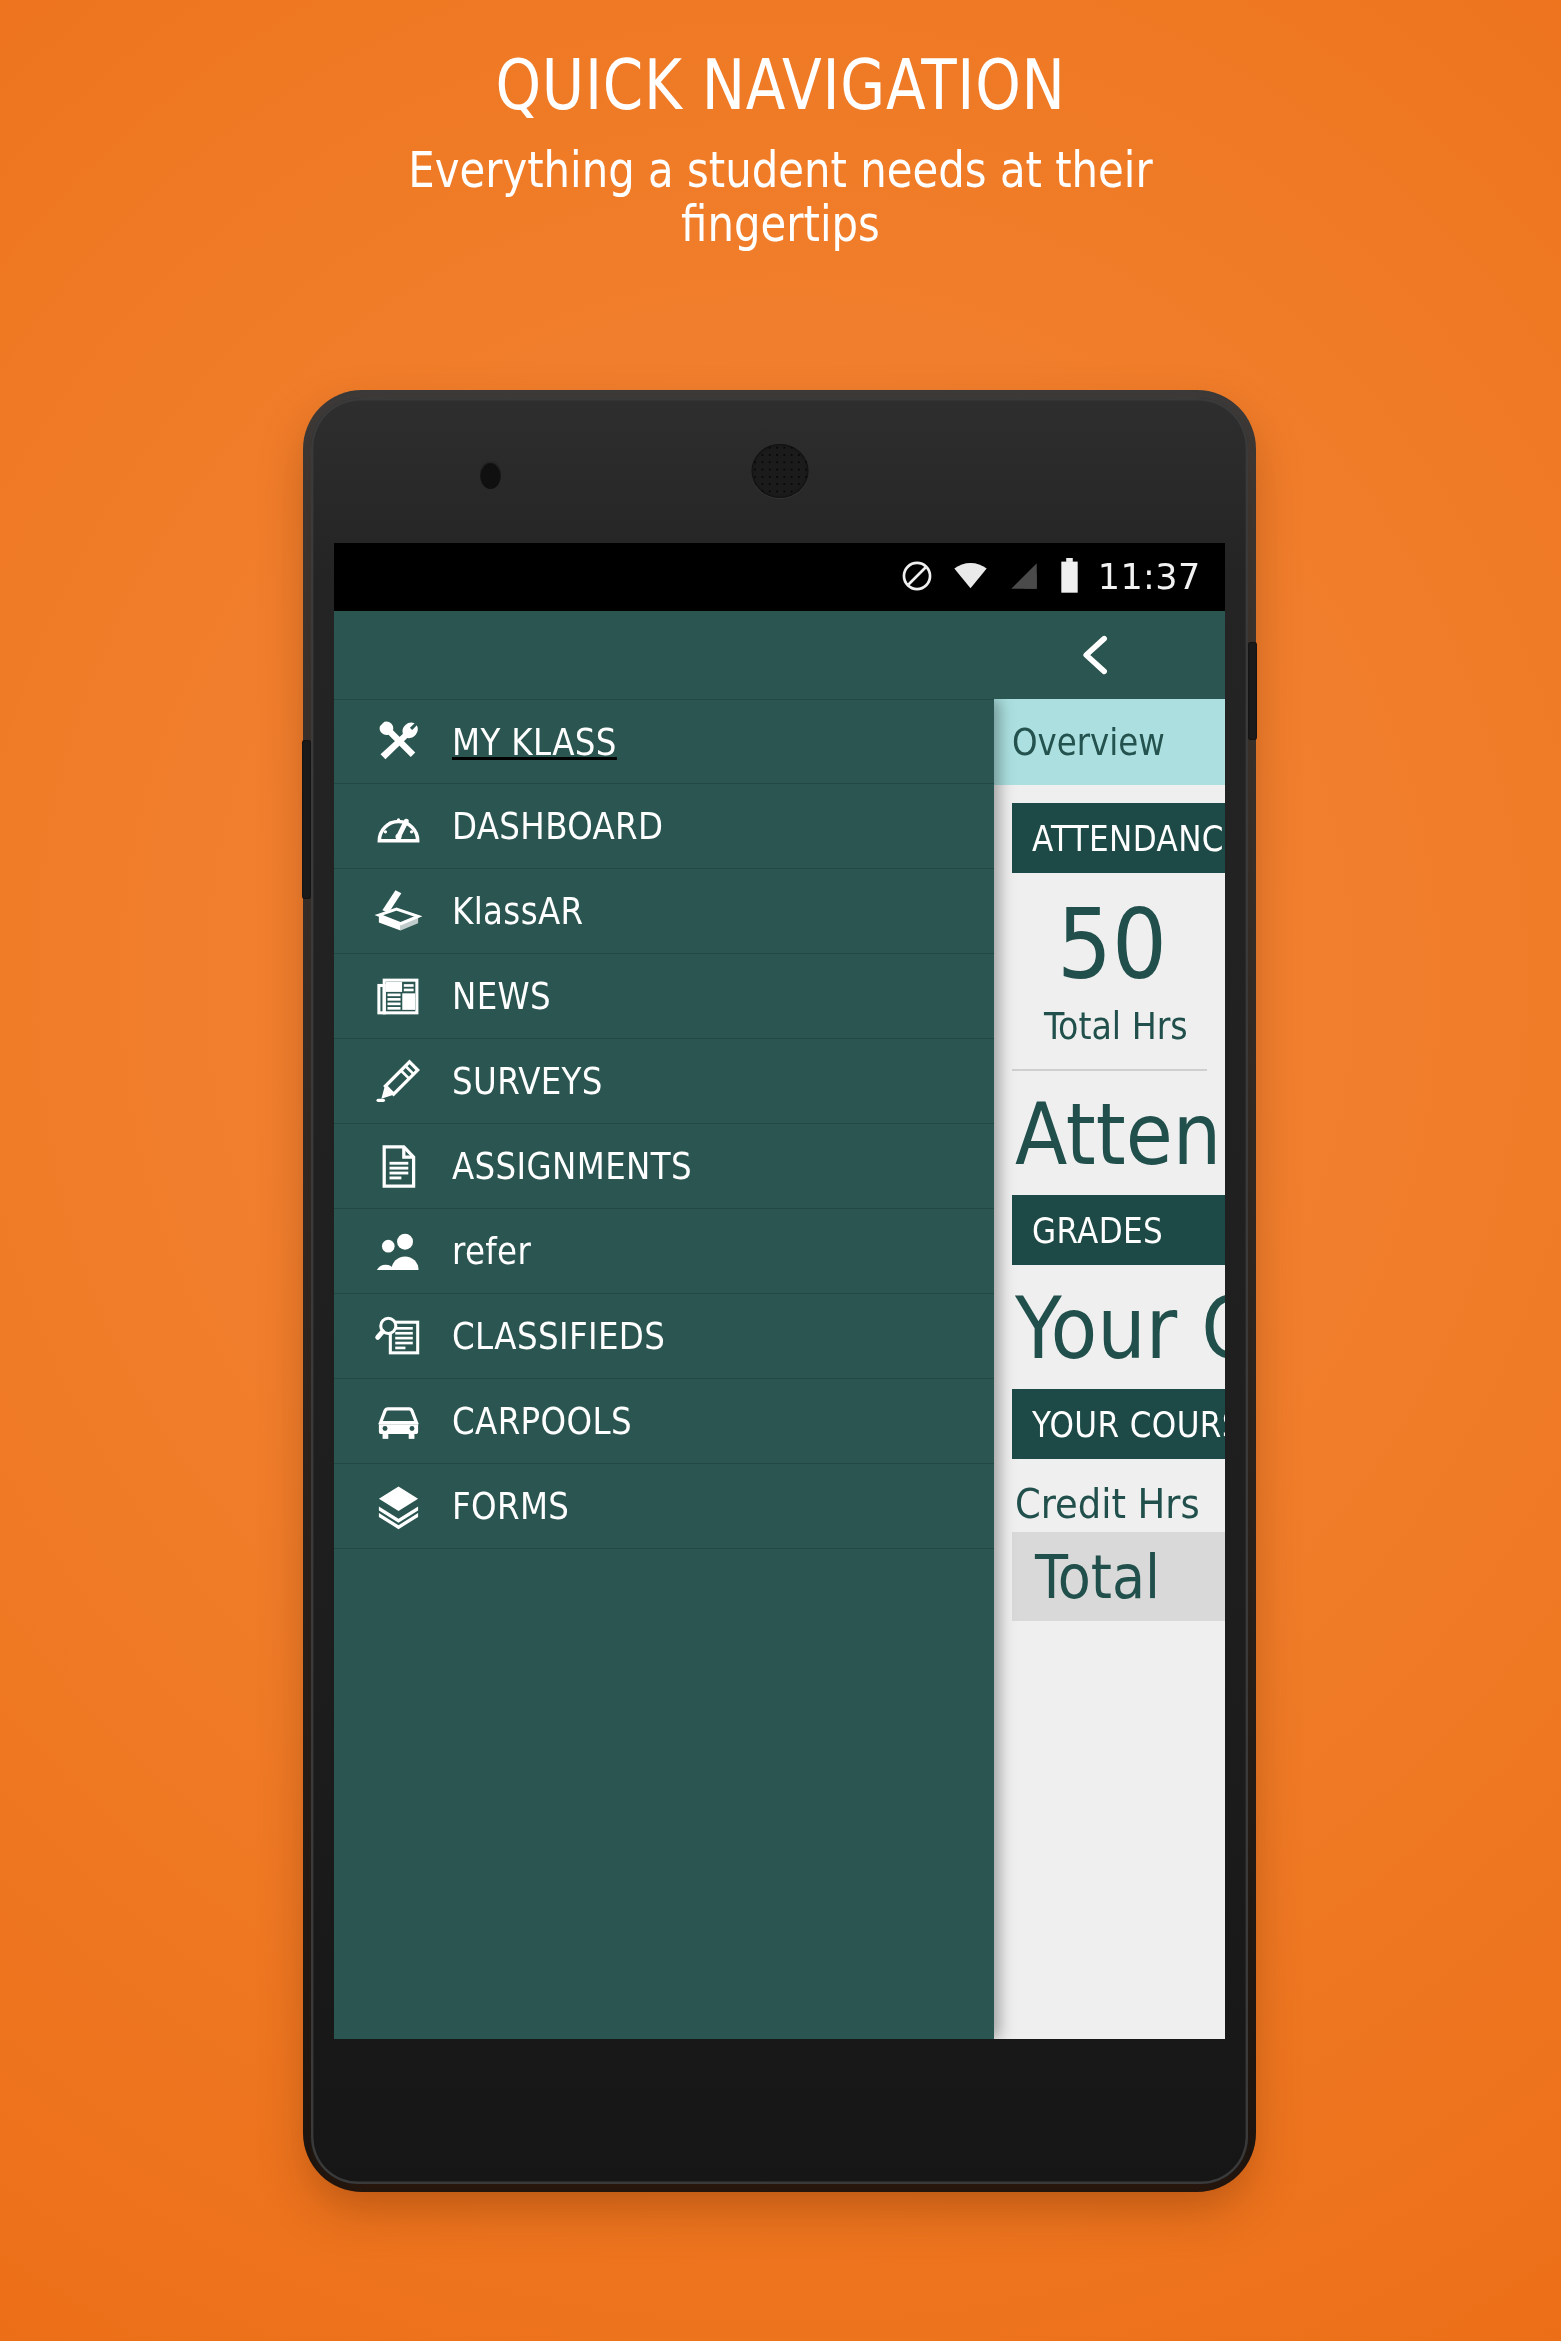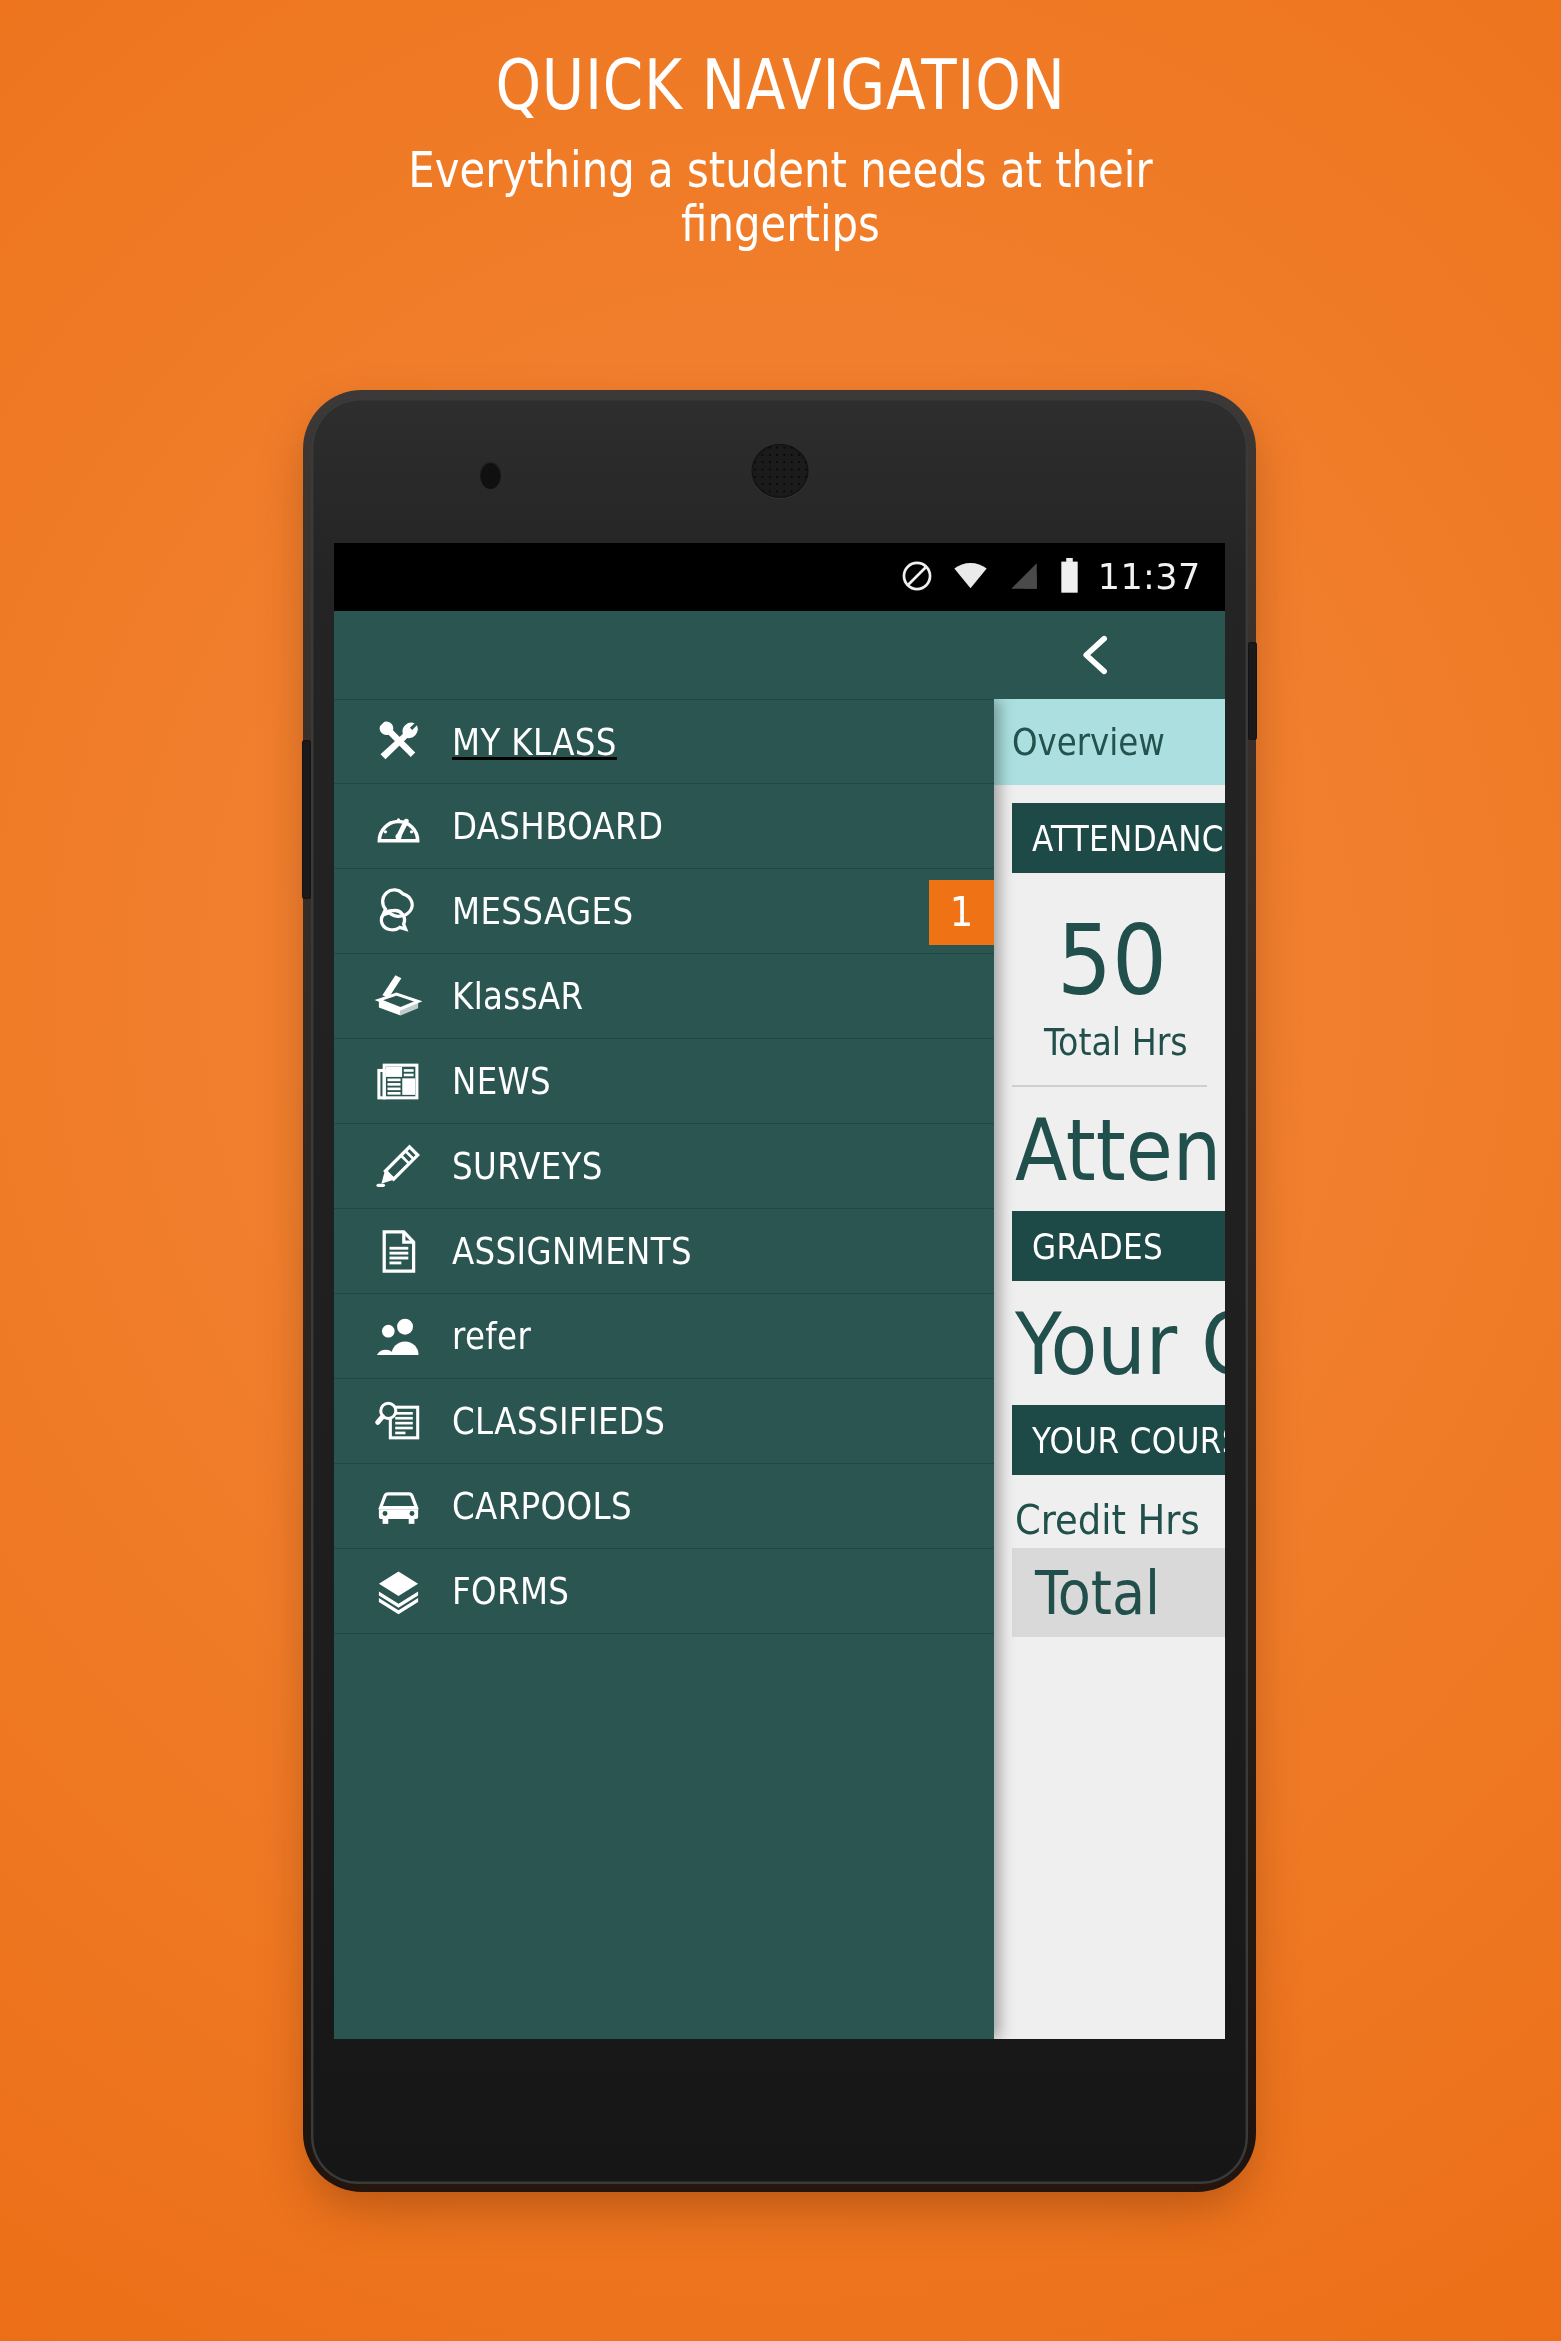--- a/index.html
+++ b/index.html
@@ -67,21 +67,21 @@
   
   .content { position:absolute; right:0; top:0; width:231px; height:100%; background:#efefef; }
   .tabbar { height:86px; background:#ace0e0; display:flex; align-items:center; padding-left:18px; }
   .tab-label { font-family:"DejaVu Sans Condensed","Liberation Sans",sans-serif;
                font-size:38px; color:#24524e; white-space:nowrap; transform:scaleX(.95); transform-origin:0 50%; }
   .card { padding:0 0 0 0; }
   .sect-head { margin:18px 0 0 18px; background:#1d4a46; height:70px; display:flex; align-items:center; padding-left:19.5px; }
   .sect-head span { color:#fff; font-family:"DejaVu Sans Condensed","Liberation Sans",sans-serif;
                     font-size:36px; white-space:nowrap; letter-spacing:0.4px; transform:scaleX(.96); transform-origin:0 50%; }
   .bignum { color:#21504c; font-family:"DejaVu Sans Condensed","Liberation Sans",sans-serif;
-            font-size:96px; line-height:1; padding:24.4px 0 0 63px; white-space:nowrap;margin-top:16px; }
+            font-size:96px; line-height:1; padding:24.4px 0 0 63px; white-space:nowrap; }
   .smalllabel { color:#21504c; font-family:"DejaVu Sans Condensed","Liberation Sans",sans-serif;
             font-size:37px; padding:11.4px 0 0 50px; white-space:nowrap; }
   .divider { height:2.4px; background:#cfcfcf; margin:21px 18px 0 18px; }
   .hugetext { color:#21504c; font-family:"DejaVu Sans Condensed","Liberation Sans",sans-serif;
             font-size:85px; line-height:1; padding:21px 0 0 21px; white-space:nowrap; }
   .credit { color:#21504c; font-family:"DejaVu Sans Condensed","Liberation Sans",sans-serif;
             font-size:41px; padding:21px 0 0 21px; white-space:nowrap; }
   .totalbar { margin:4px 0 0 18px; background:#d9d9d9; height:89px; display:flex; align-items:center; padding-left:23px; }
   .totalbar span { color:#21504c; font-family:"DejaVu Sans Condensed","Liberation Sans",sans-serif;
             font-size:60px; white-space:nowrap; }
@@ -213,30 +213,20 @@
               <circle cx="5.6" cy="14.6" r="0.8" fill="#fff" stroke="none"></circle>
               <circle cx="7.8" cy="10.4" r="0.8" fill="#fff" stroke="none"></circle>
               <circle cx="12" cy="8.8" r="0.8" fill="#fff" stroke="none"></circle>
               <circle cx="16.2" cy="10.4" r="0.8" fill="#fff" stroke="none"></circle>
               <circle cx="18.4" cy="14.6" r="0.8" fill="#fff" stroke="none"></circle>
             </svg>
           </span>
           <span class="nav-label">DASHBOARD</span>
         </div>
 
-        <div class="nav-item">
-          <span class="nav-ico">
-            <svg width="49" height="49" viewBox="0 0 24 24" fill="none" stroke="#fff" stroke-width="1.6">
-              <path d="M14.2 3.4 a6.5 5.6 0 1 1 -6.7 9.2 l-3.1 1.1 1.2-2.9 a5.6 5.6 0 0 1 8.6-7.4z"></path>
-              <path d="M9.4 11.6 a5.4 4.7 0 1 0 3.2 8.2 l2.9 0.9 -1-2.5 a4.7 4.7 0 0 0 -5.1-6.6z"></path>
-            </svg>
-          </span>
-          <span class="nav-label">MESSAGES</span>
-          <span class="nav-badge">1</span>
-        </div>
 
         <div class="nav-item">
           <span class="nav-ico">
             <svg width="49" height="49" viewBox="0 0 24 24" fill="#fff">
               <path d="M10.5 1.6 L4.1 11.4 L7.2 12.6 L13.4 3.1 Z"></path>
               <path d="M2.4 13.8 L11 10.8 L21.6 14.4 L13 18 Z" fill="none" stroke="#fff" stroke-width="1.5"></path>
               <path d="M2.4 13.8 L2.4 17.4 L13 21.3 L13 18 Z"></path>
               <path d="M21.6 14.4 L21.6 17.7 L13 21.3 L13 18 Z" opacity=".7"></path>
               <path d="M7.6 13.8 L11.6 12.4 L16.6 14.2 L12.6 15.7 Z" fill="#2a5550"></path>
             </svg>

